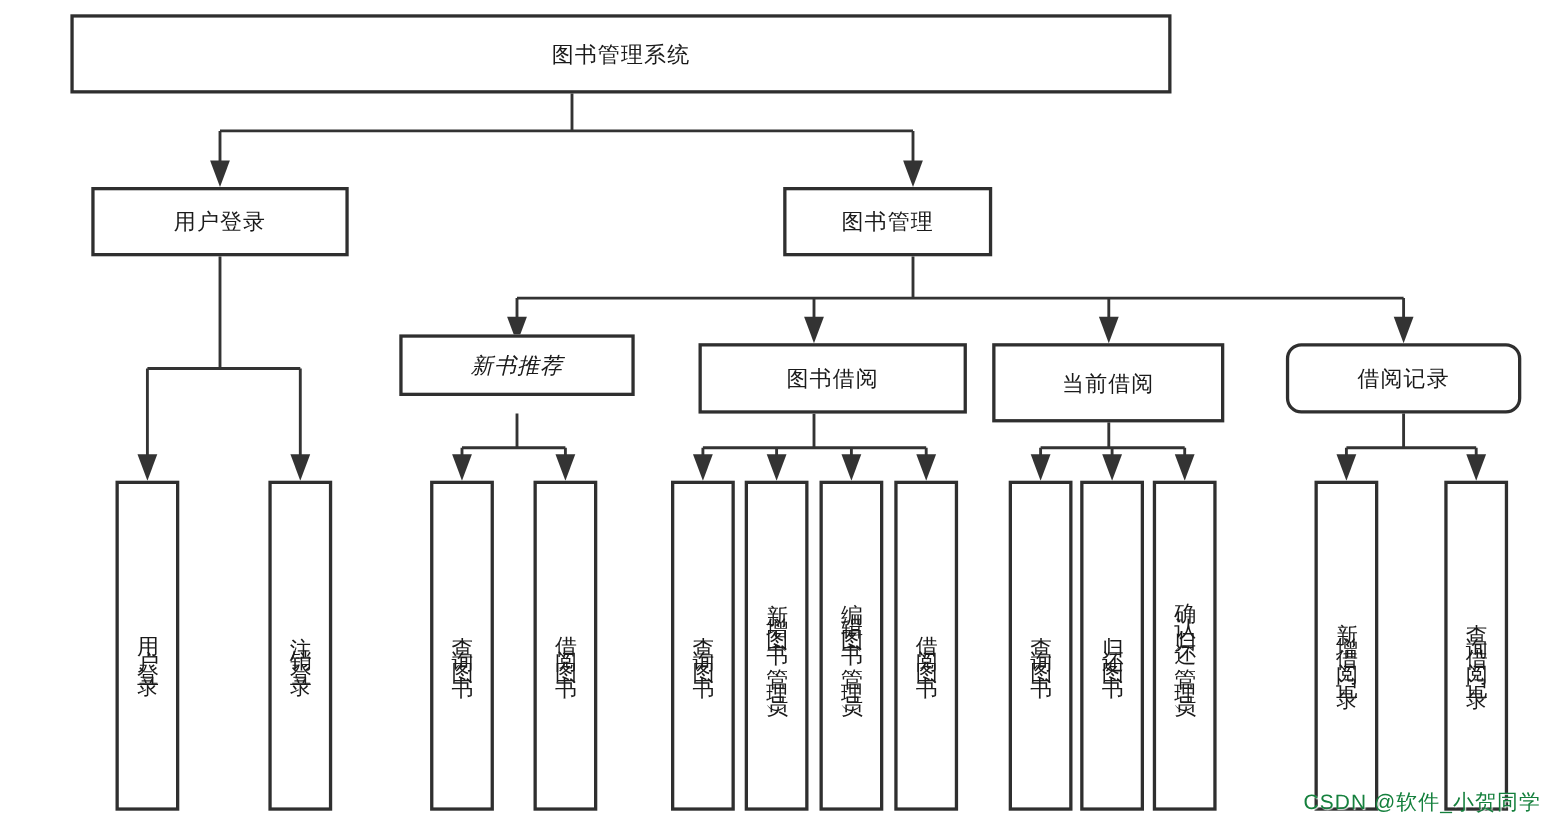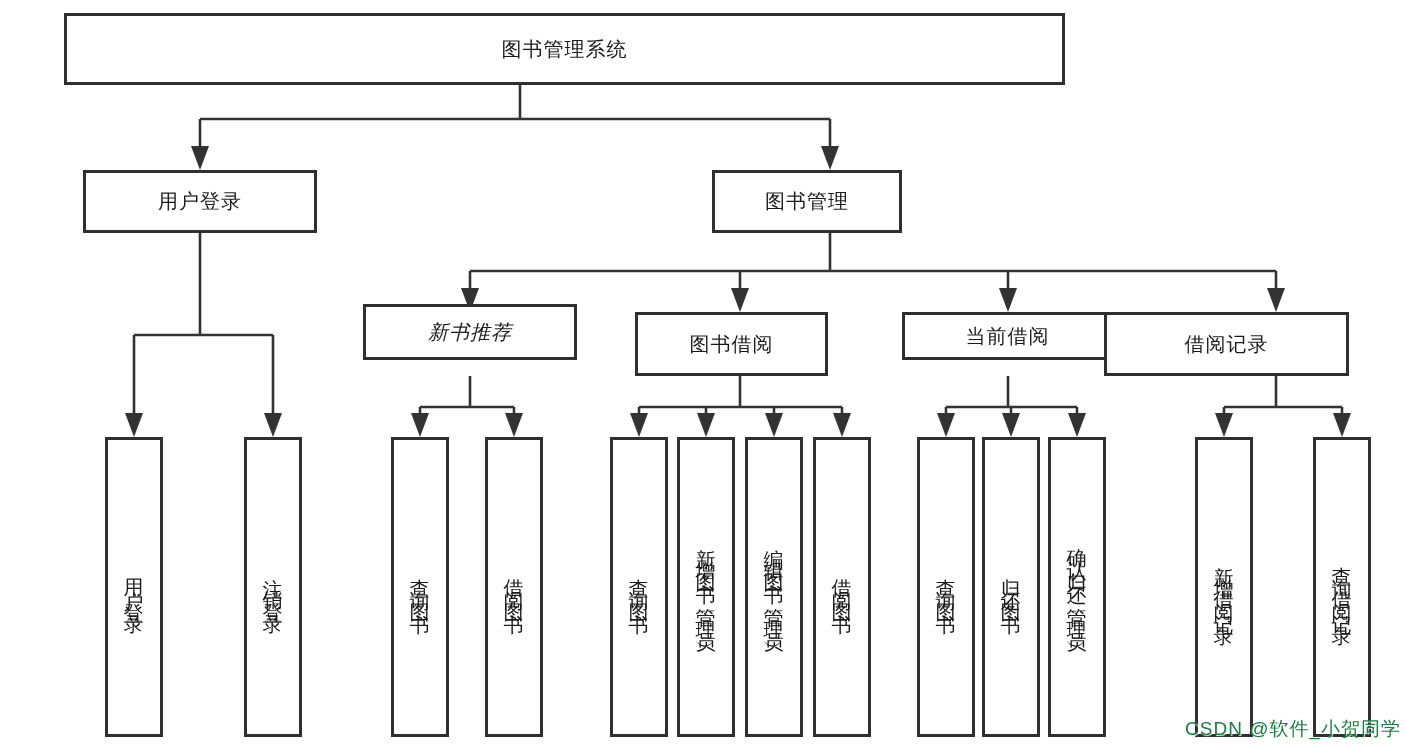--- a/index.html
+++ b/index.html
@@ -44,23 +44,23 @@
     line-height: 1;
     font-size: 20px;
   }
   
   .box-root   { left: 20px;  top: 13px;  width: 1001px; height: 72px; margin-left: 44px; }
   
   .box-userlogin { left: 83px;  top: 170px; width: 234px; height: 63px; }
   .box-bookmgmt  { left: 712px; top: 170px; width: 190px; height: 63px; }
   
   .box-newrec  { left: 363px;  top: 304px; width: 214px; height: 56px; font-style: italic; }
-  .box-borrow  { left: 635px;  top: 312px; width: 193px; height: 64px; }
-  .box-current { left: 902px;  top: 312px; width: 211px; height: 48px; }
-  .box-records { left: 1104px; top: 312px; width: 245px; height: 64px; }
+  .box-borrow  { left: 635px;  top: 312px; width: 244px; height: 64px; }
+  .box-current { left: 902px;  top: 312px; width: 211px; height: 72px; }
+  .box-records { left: 1169px; top: 312px; width: 214px; height: 64px; border-radius: 14px; }
   
   .leaf { top: 437px; width: 58px; height: 300px; }
   .leaf-1a { left: 105px; }
   .leaf-1b { left: 244px; }
   .leaf-2a { left: 391px; }
   .leaf-2b { left: 485px; }
   .leaf-3a { left: 610px; }
   .leaf-3b { left: 677px; }
   .leaf-3c { left: 745px; }
   .leaf-3d { left: 813px; }

